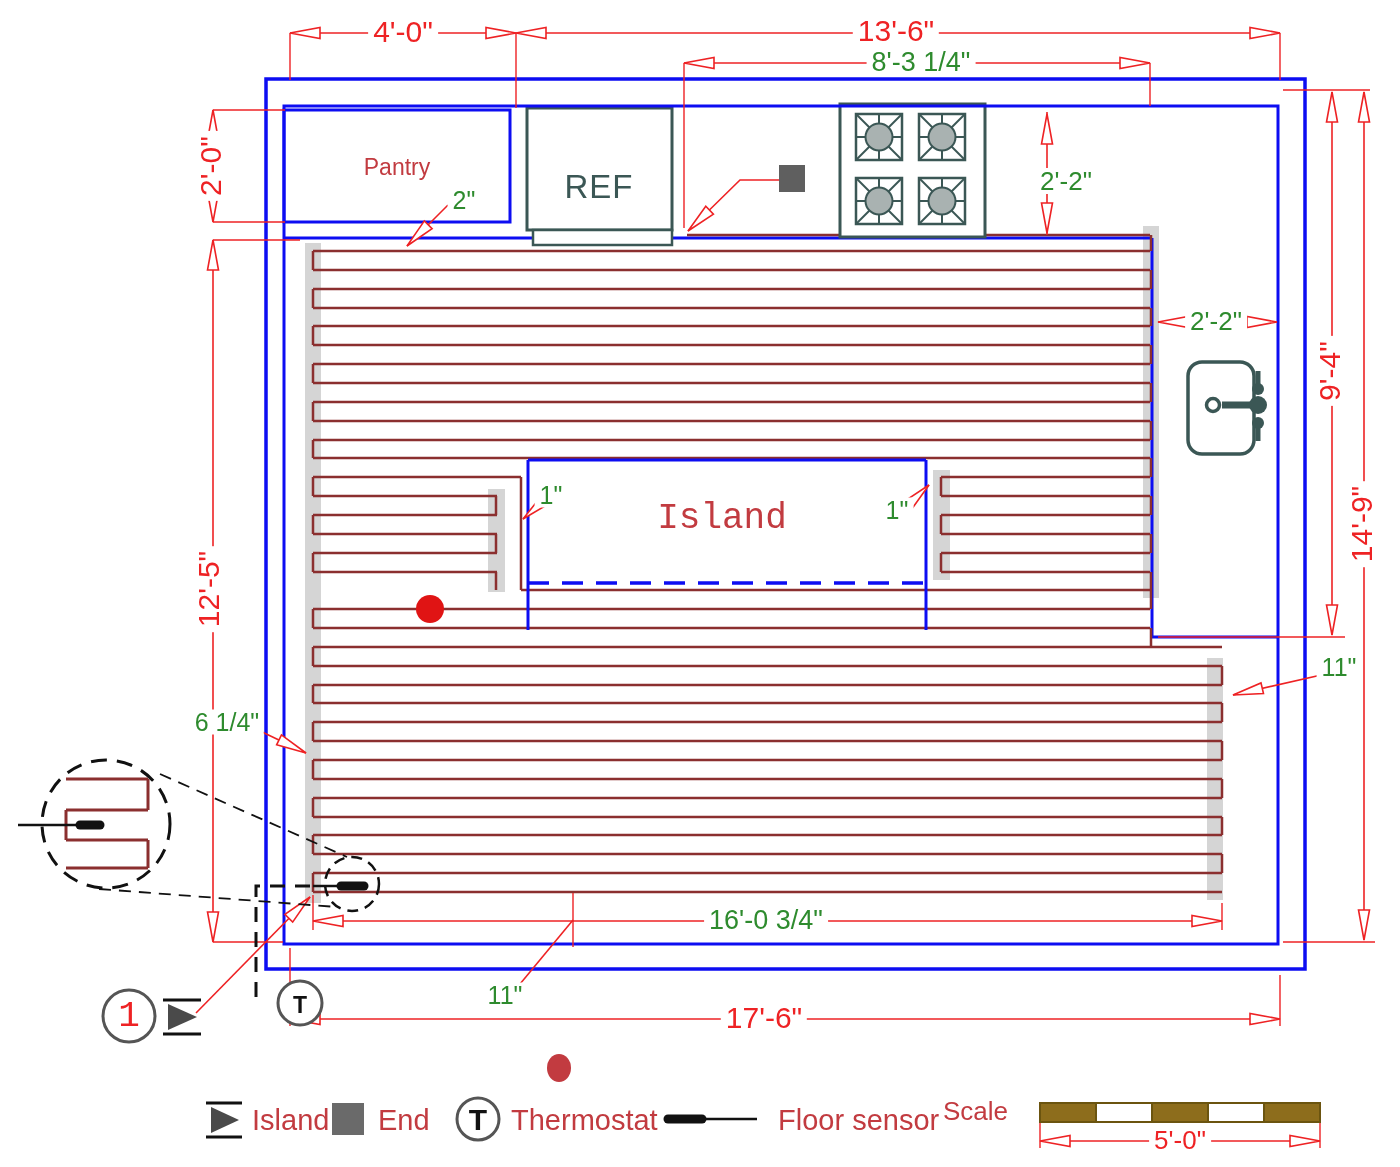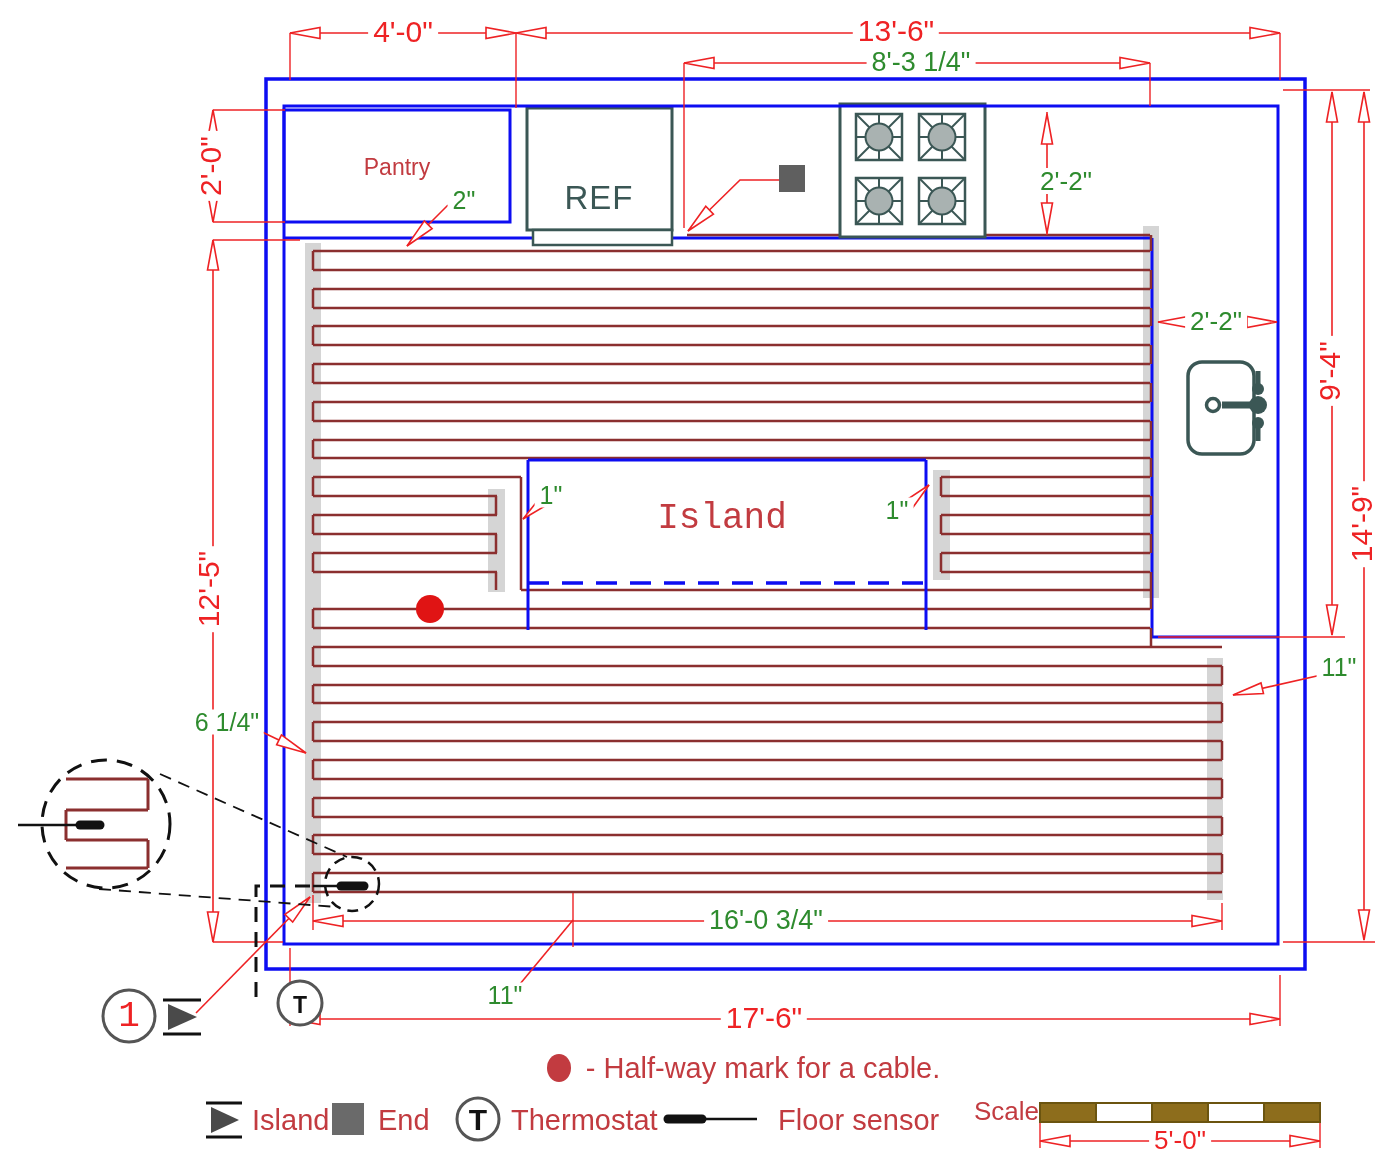--- a/index.html
+++ b/index.html
@@ -6,21 +6,21 @@
   .canvas{position:relative;width:1400px;height:1167px;background:#fff;
           font-family:"Liberation Sans",sans-serif;overflow:hidden;}
   #plan-svg{position:absolute;left:0;top:0;}
   .lbl{position:absolute;transform:translate(-50%,-50%);white-space:nowrap;line-height:1;}
   .lbl.la{transform:translate(0,-50%);}
   .lbl.rot{transform:translate(-50%,-50%) rotate(-90deg);}
   .bg{background:#fff;padding:0 5px;}
   .red{color:var(--c-dim);}
   .green{color:var(--c-green);}
   .lred{color:var(--c-lred);}
-  .teal{color:var(--c-teal);margin-top:11px;}
+  .teal{color:var(--c-teal);}
   .blk{color:#111;}
   .f36{font-size:36px;font-family:Liberation Mono, monospace;}   .f34{font-size:23px;}   .f33{font-size:33px;letter-spacing:1px;}
   .f30{font-size:30px;}   .f29{font-size:29px;}   .f27{font-size:27px;}
   .f26{font-size:26px;}   .f25{font-size:25px;}   .fb{font-weight:bold;}
 </style>
 </head>
 <body>
 
 <div class="canvas">
 
@@ -333,19 +333,18 @@
   <div class="lbl green f25 bg" style="left:551px;top:495px">1"</div>
   <div class="lbl green f25 bg" style="left:897px;top:510px">1"</div>
   <div class="lbl green f25 bg" style="left:227px;top:722px">6 1/4"</div>
   <div class="lbl green f25 bg" style="left:1339px;top:667px">11"</div>
   <div class="lbl green f25 bg" style="left:505px;top:995px">11"</div>
 
   <div class="lbl red f36" style="left:129px;top:1017px">1</div>
   <div class="lbl blk f34 fb" style="left:300px;top:1005px">T</div>
   <div class="lbl blk f30 fb" style="left:478px;top:1120px">T</div>
 
-  <div class="lbl lred f29" style="left:763px;top:1068px">- Half-way mark for a cable.</div>
   <div class="lbl lred f29 la" style="left:252px;top:1120px">Island</div>
   <div class="lbl lred f29 la" style="left:378px;top:1120px">End</div>
   <div class="lbl lred f29 la" style="left:511px;top:1120px">Thermostat</div>
   <div class="lbl lred f29 la" style="left:778px;top:1120px">Floor sensor</div>
-  <div class="lbl lred f26 la" style="left:974px;top:1111px">Scale</div>
+  <div class="lbl lred f26 la" style="left:943px;top:1111px">Scale</div>
 </div>
 
 </body></html>

